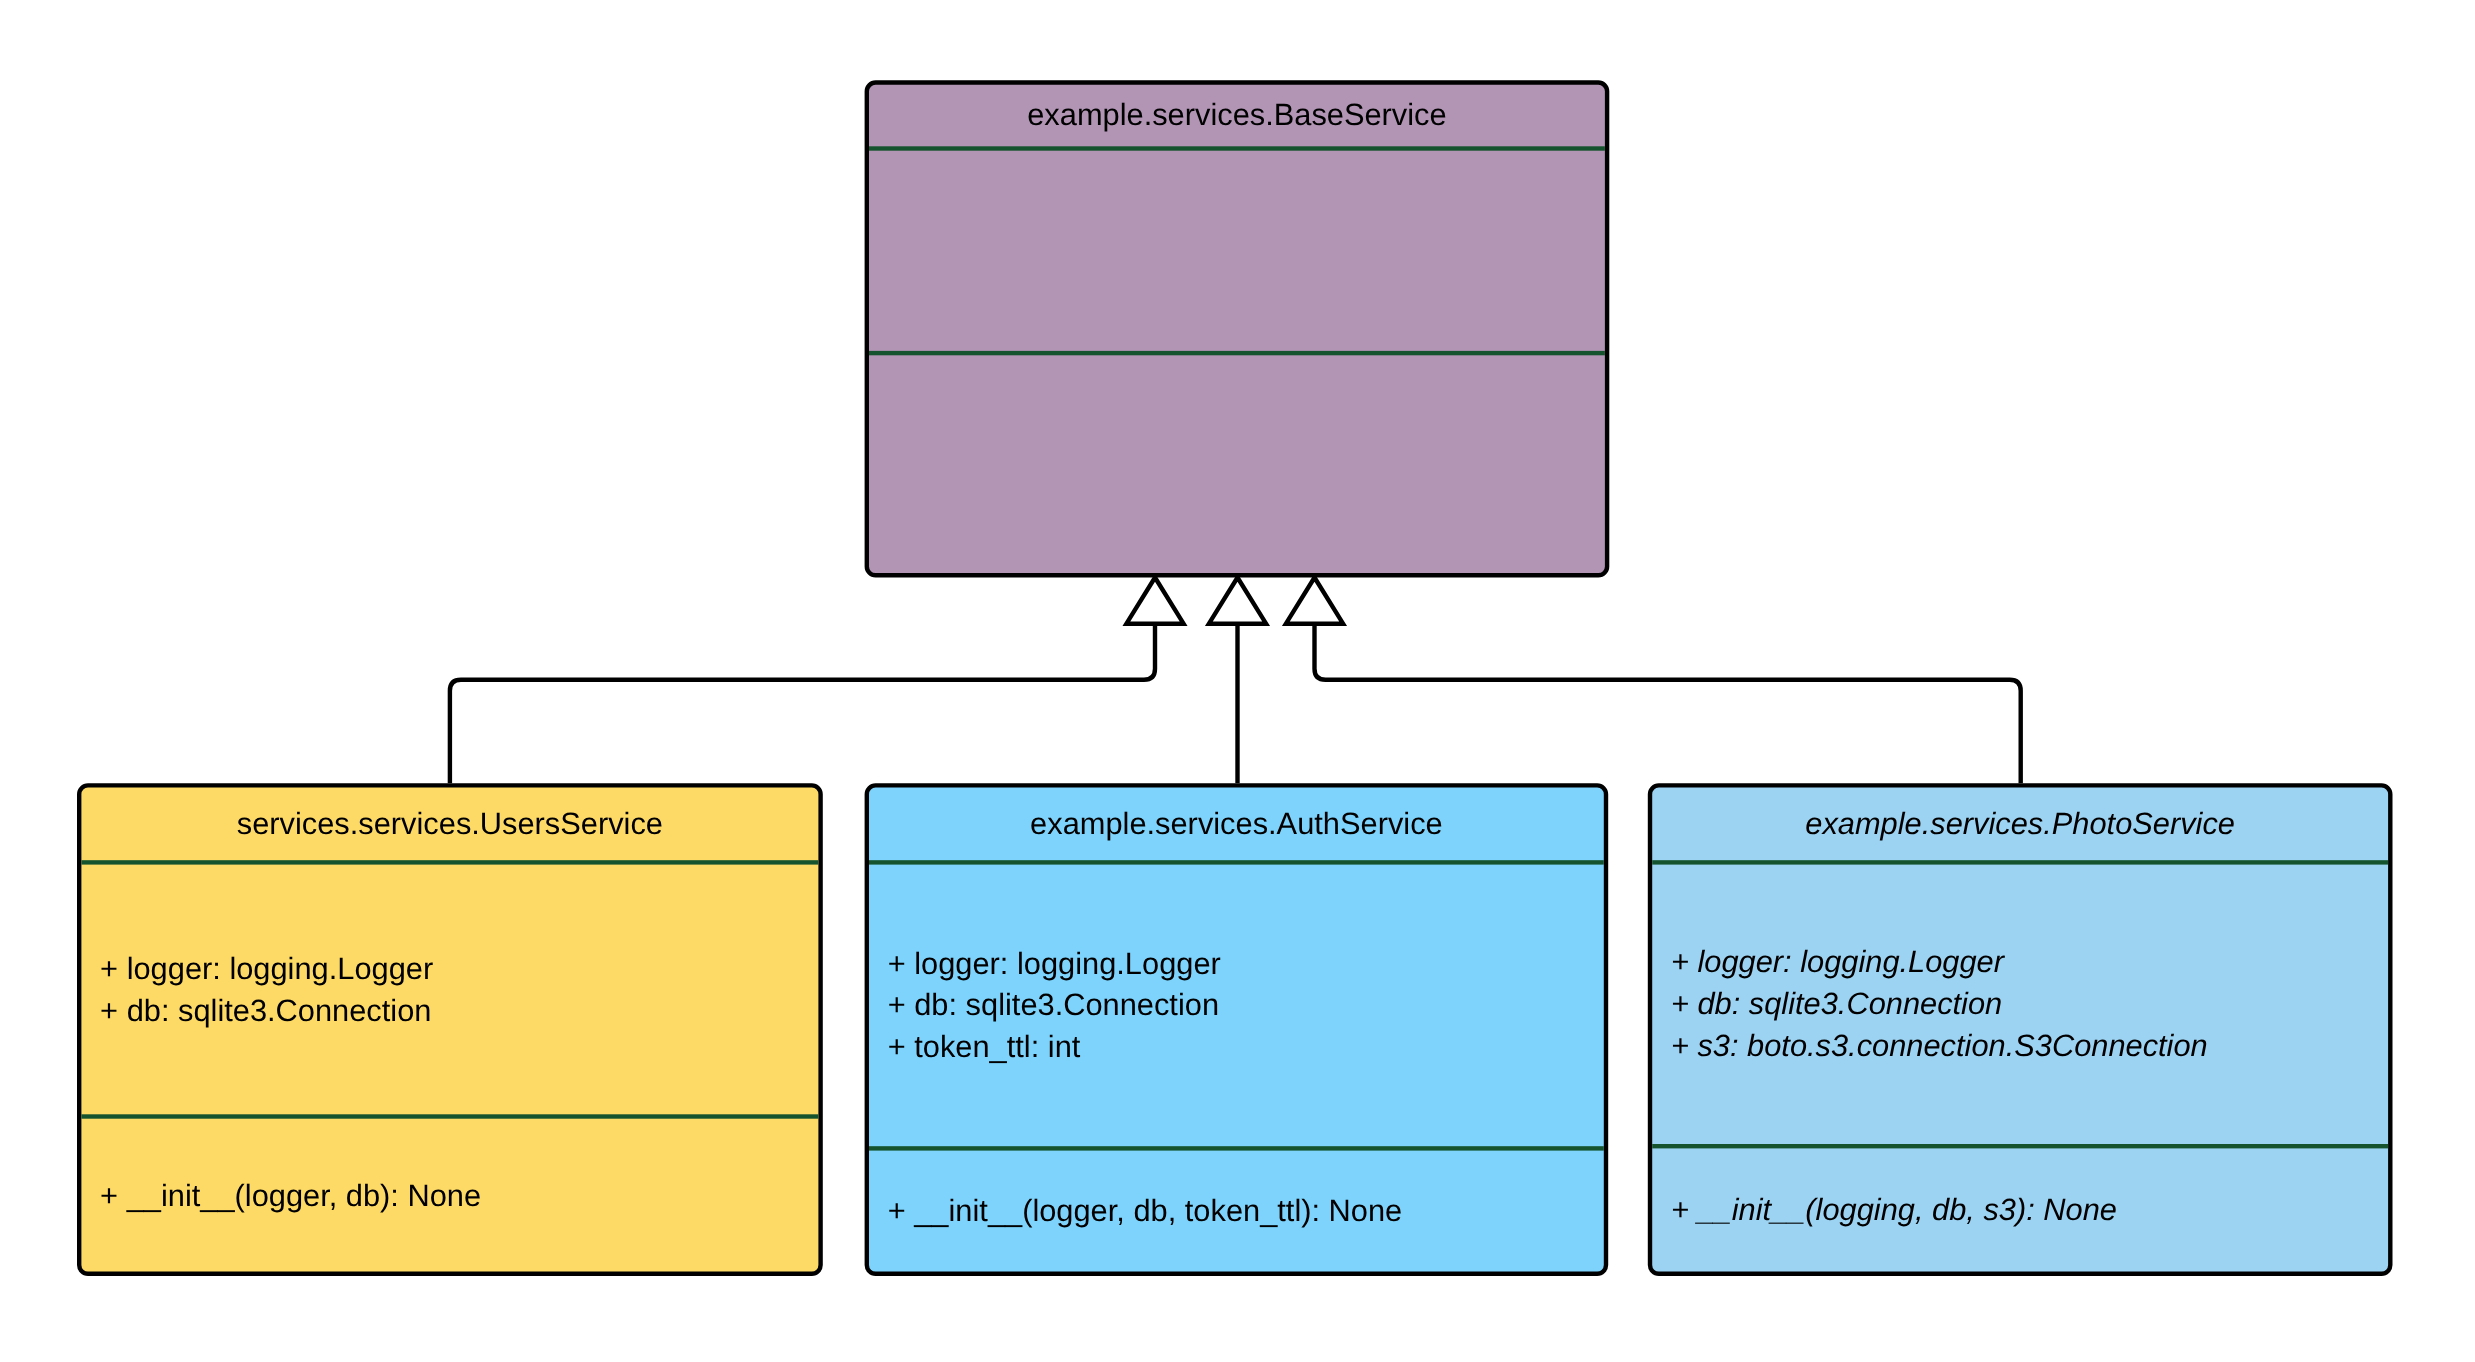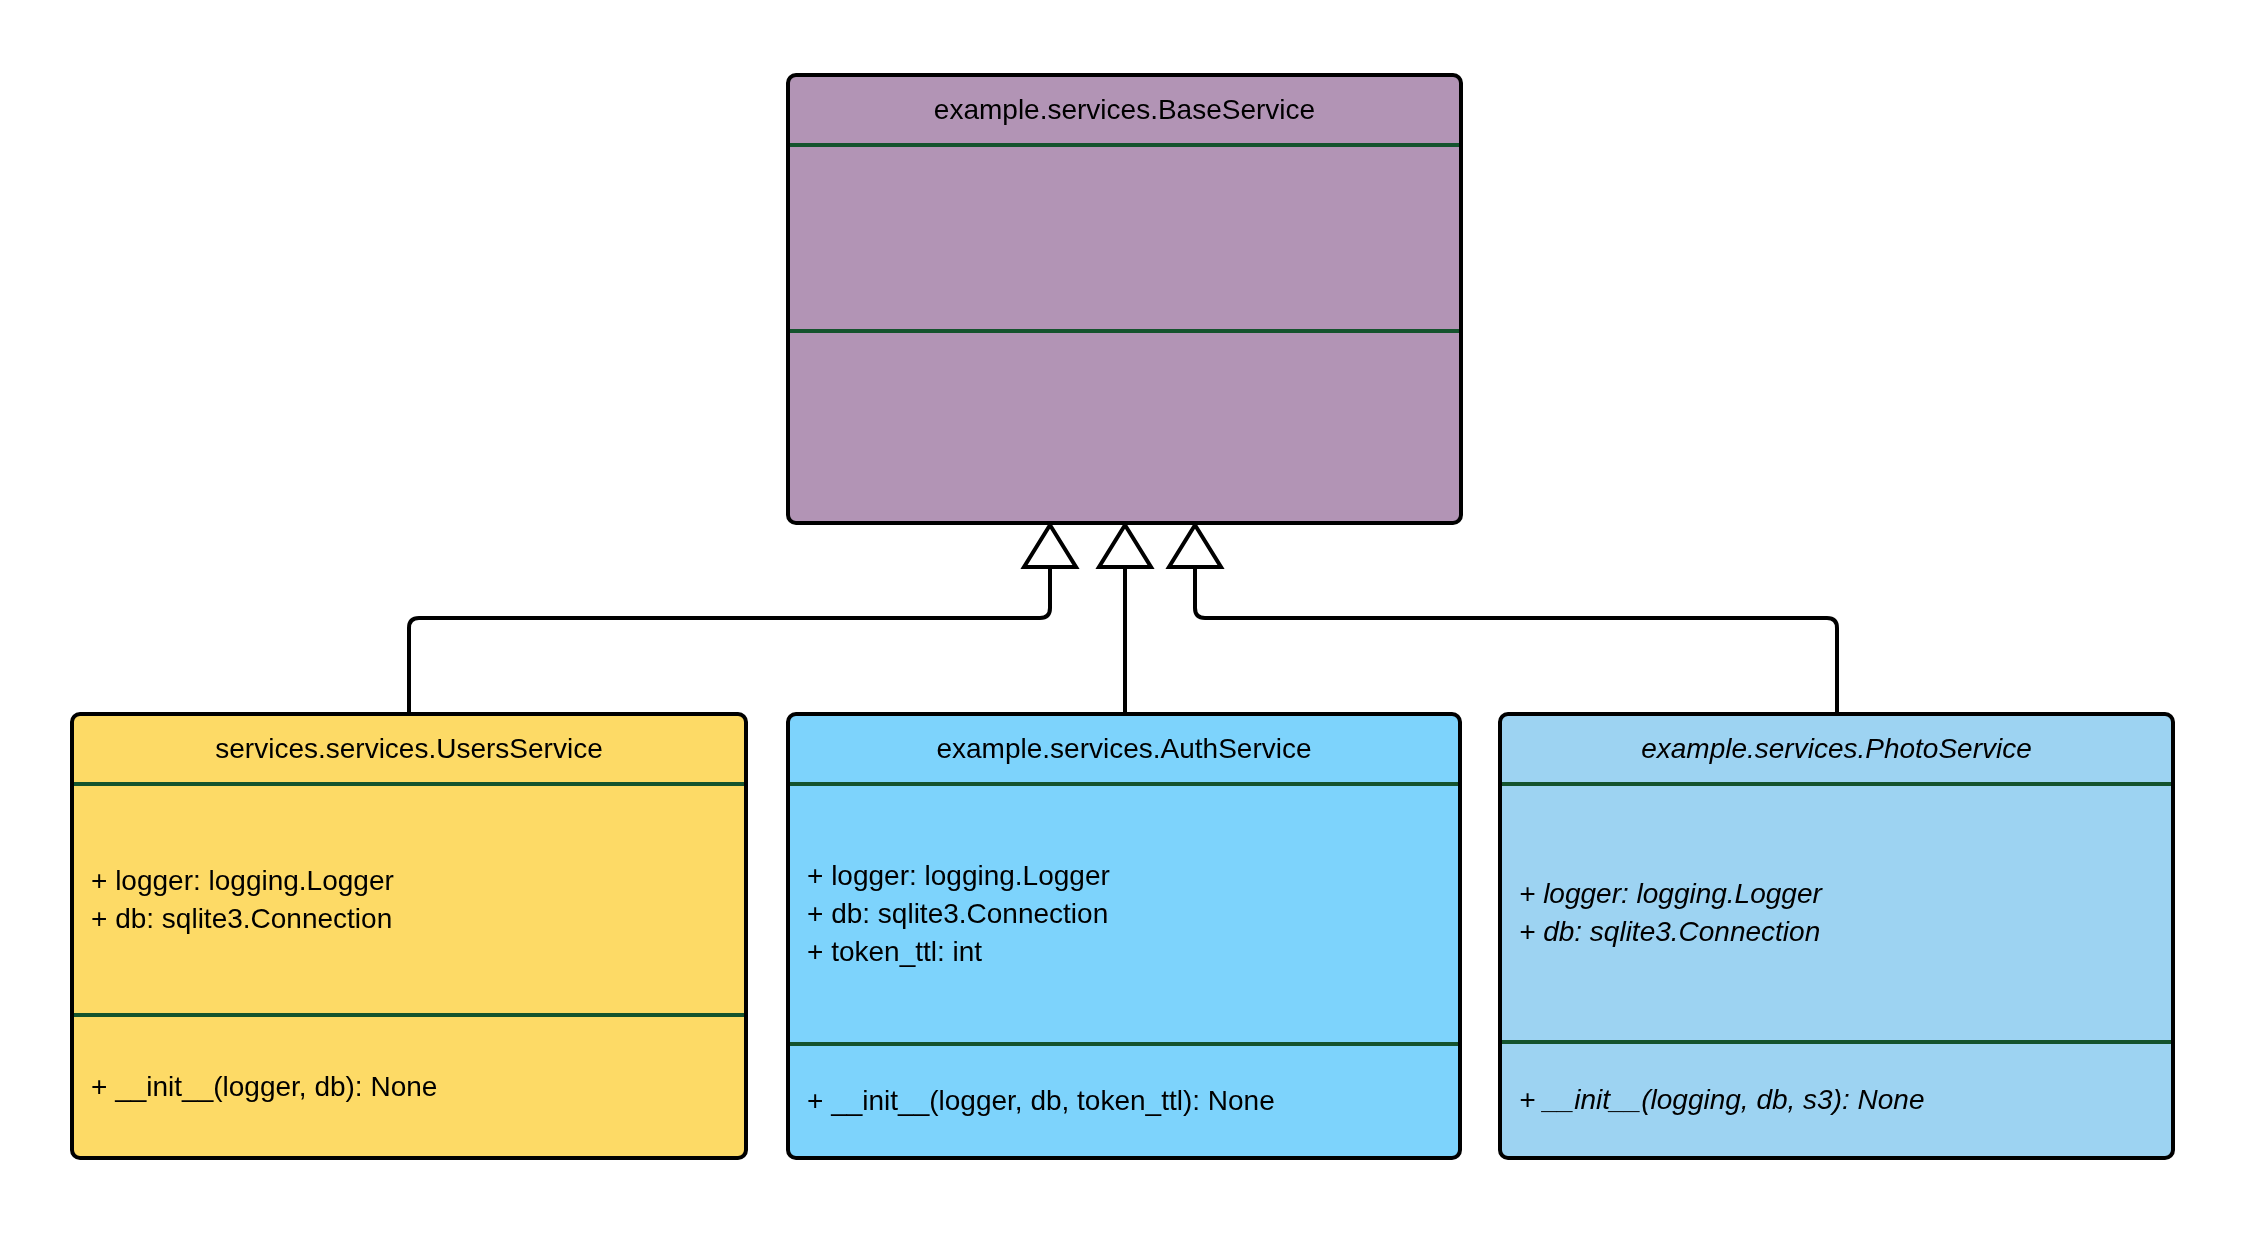--- a/index.html
+++ b/index.html
@@ -70,21 +70,21 @@
     <path d="M1125 567 V712" fill="none" stroke-width="4" stroke="#000000"></path>
 
     <path d="M1195 567 V608 Q1195 618 1205 618 H1827 Q1837 618 1837 628 V712" fill="none" stroke-width="4" stroke="#000000"></path>
 
     <polygon points="1050,525 1076,567 1024,567" stroke-width="4" stroke-linejoin="miter" stroke="#000000" fill="#FFFFFF"></polygon>
     <polygon points="1125,525 1151,567 1099,567" stroke-width="4" stroke-linejoin="miter" stroke="#000000" fill="#FFFFFF"></polygon>
     <polygon points="1195,525 1221,567 1169,567" stroke-width="4" stroke-linejoin="miter" stroke="#000000" fill="#FFFFFF"></polygon>
   </svg>
 
   <div class="class-box" style="left: 786px; top: 73px; width: 677px; height: 452px; background-color: rgb(178, 148, 181);">
-    <div class="cmp header" style="height:66px;">example.services.BaseService</div>
+    <div class="cmp header" style="height:56px;">example.services.BaseService</div>
     <div class="cmp attrs" style="height:186px;"></div>
     <div class="cmp methods"></div>
   </div>
 
   <div class="class-box" style="left: 70px; top: 712px; width: 678px; height: 448px; background-color: rgb(253, 218, 102);">
     <div class="cmp header" style="height:66px;">services.services.UsersService</div>
     <div class="cmp attrs" style="height:231px;">
       <div class="line">+ logger: logging.Logger</div>
       <div class="line">+ db: sqlite3.Connection</div>
     </div>
@@ -103,19 +103,20 @@
     <div class="cmp methods">
       <div class="line">+ __init__(logger, db, token_ttl): None</div>
     </div>
   </div>
 
   <div class="class-box" style="left: 1498px; top: 712px; width: 677px; height: 448px; background-color: rgb(157, 211, 242); font-style: italic;">
     <div class="cmp header" style="height:66px;">example.services.PhotoService</div>
     <div class="cmp attrs" style="height:258px;">
       <div class="line">+ logger: logging.Logger</div>
       <div class="line">+ db: sqlite3.Connection</div>
+      <div class="line">+ s3: boto.s3.connection.S3Connection</div>
     </div>
     <div class="cmp methods">
       <div class="line">+ __init__(logging, db, s3): None</div>
     </div>
   </div>
 
 </div>
 
 </body></html>

